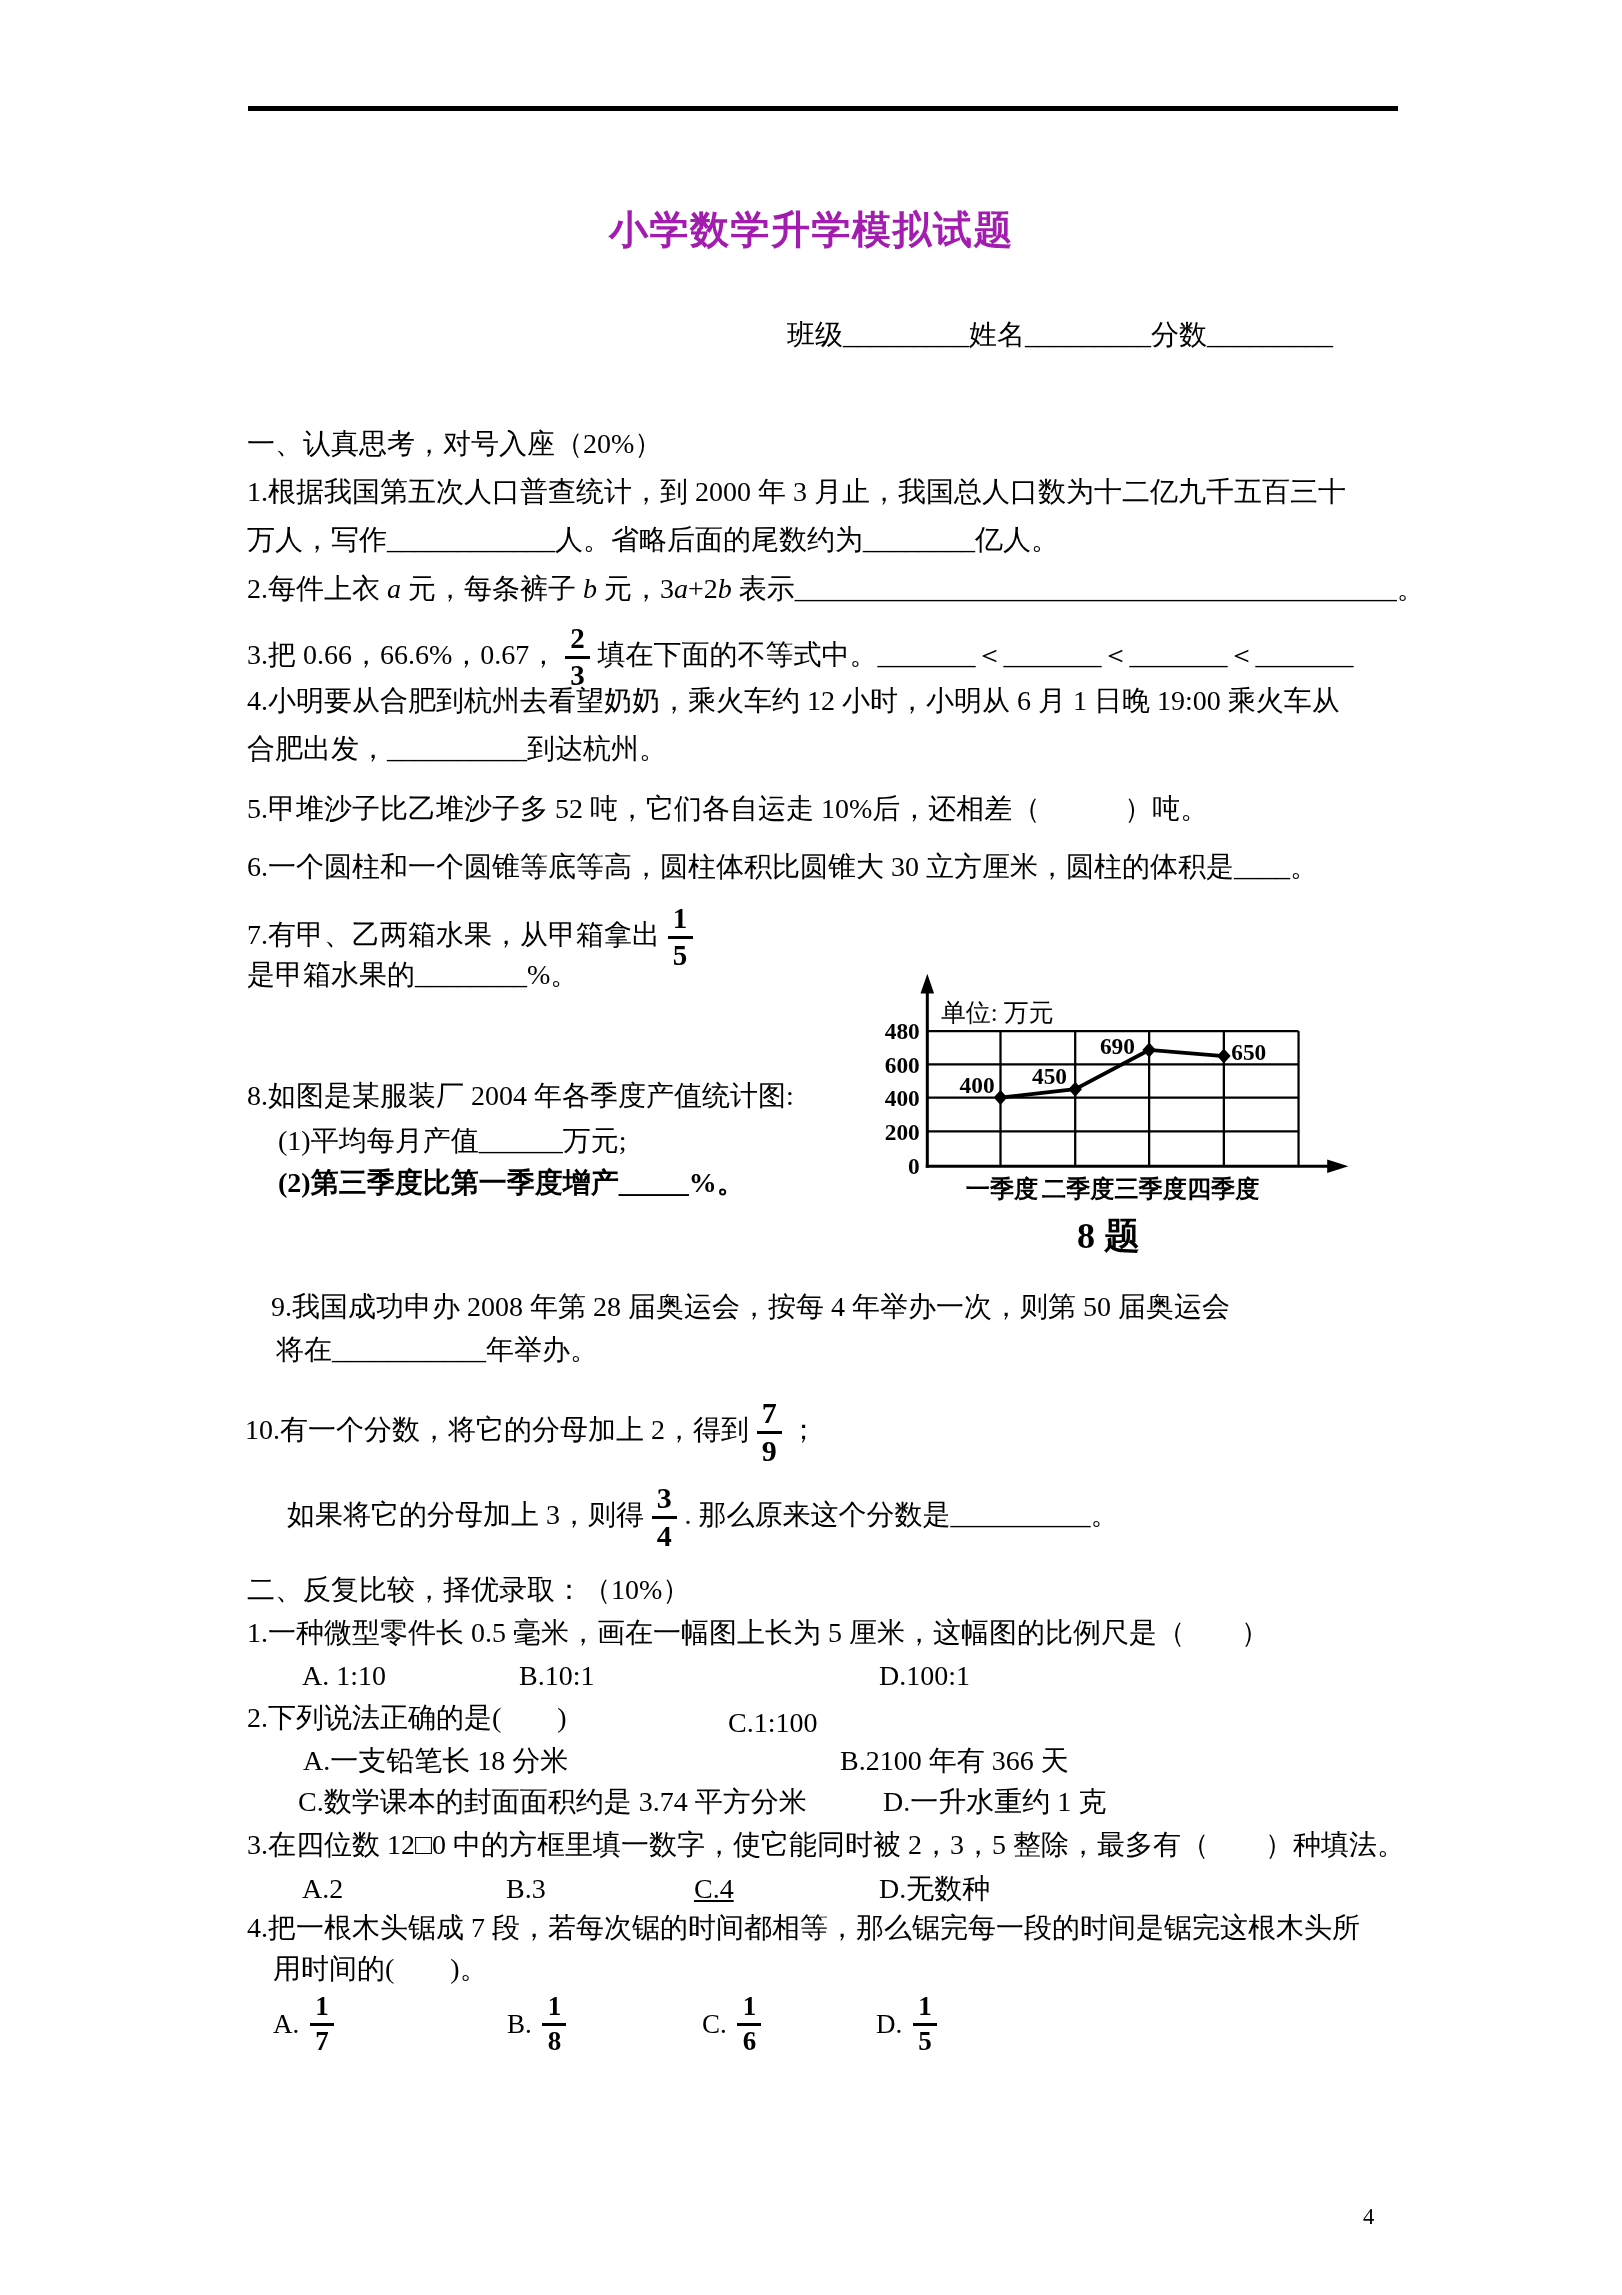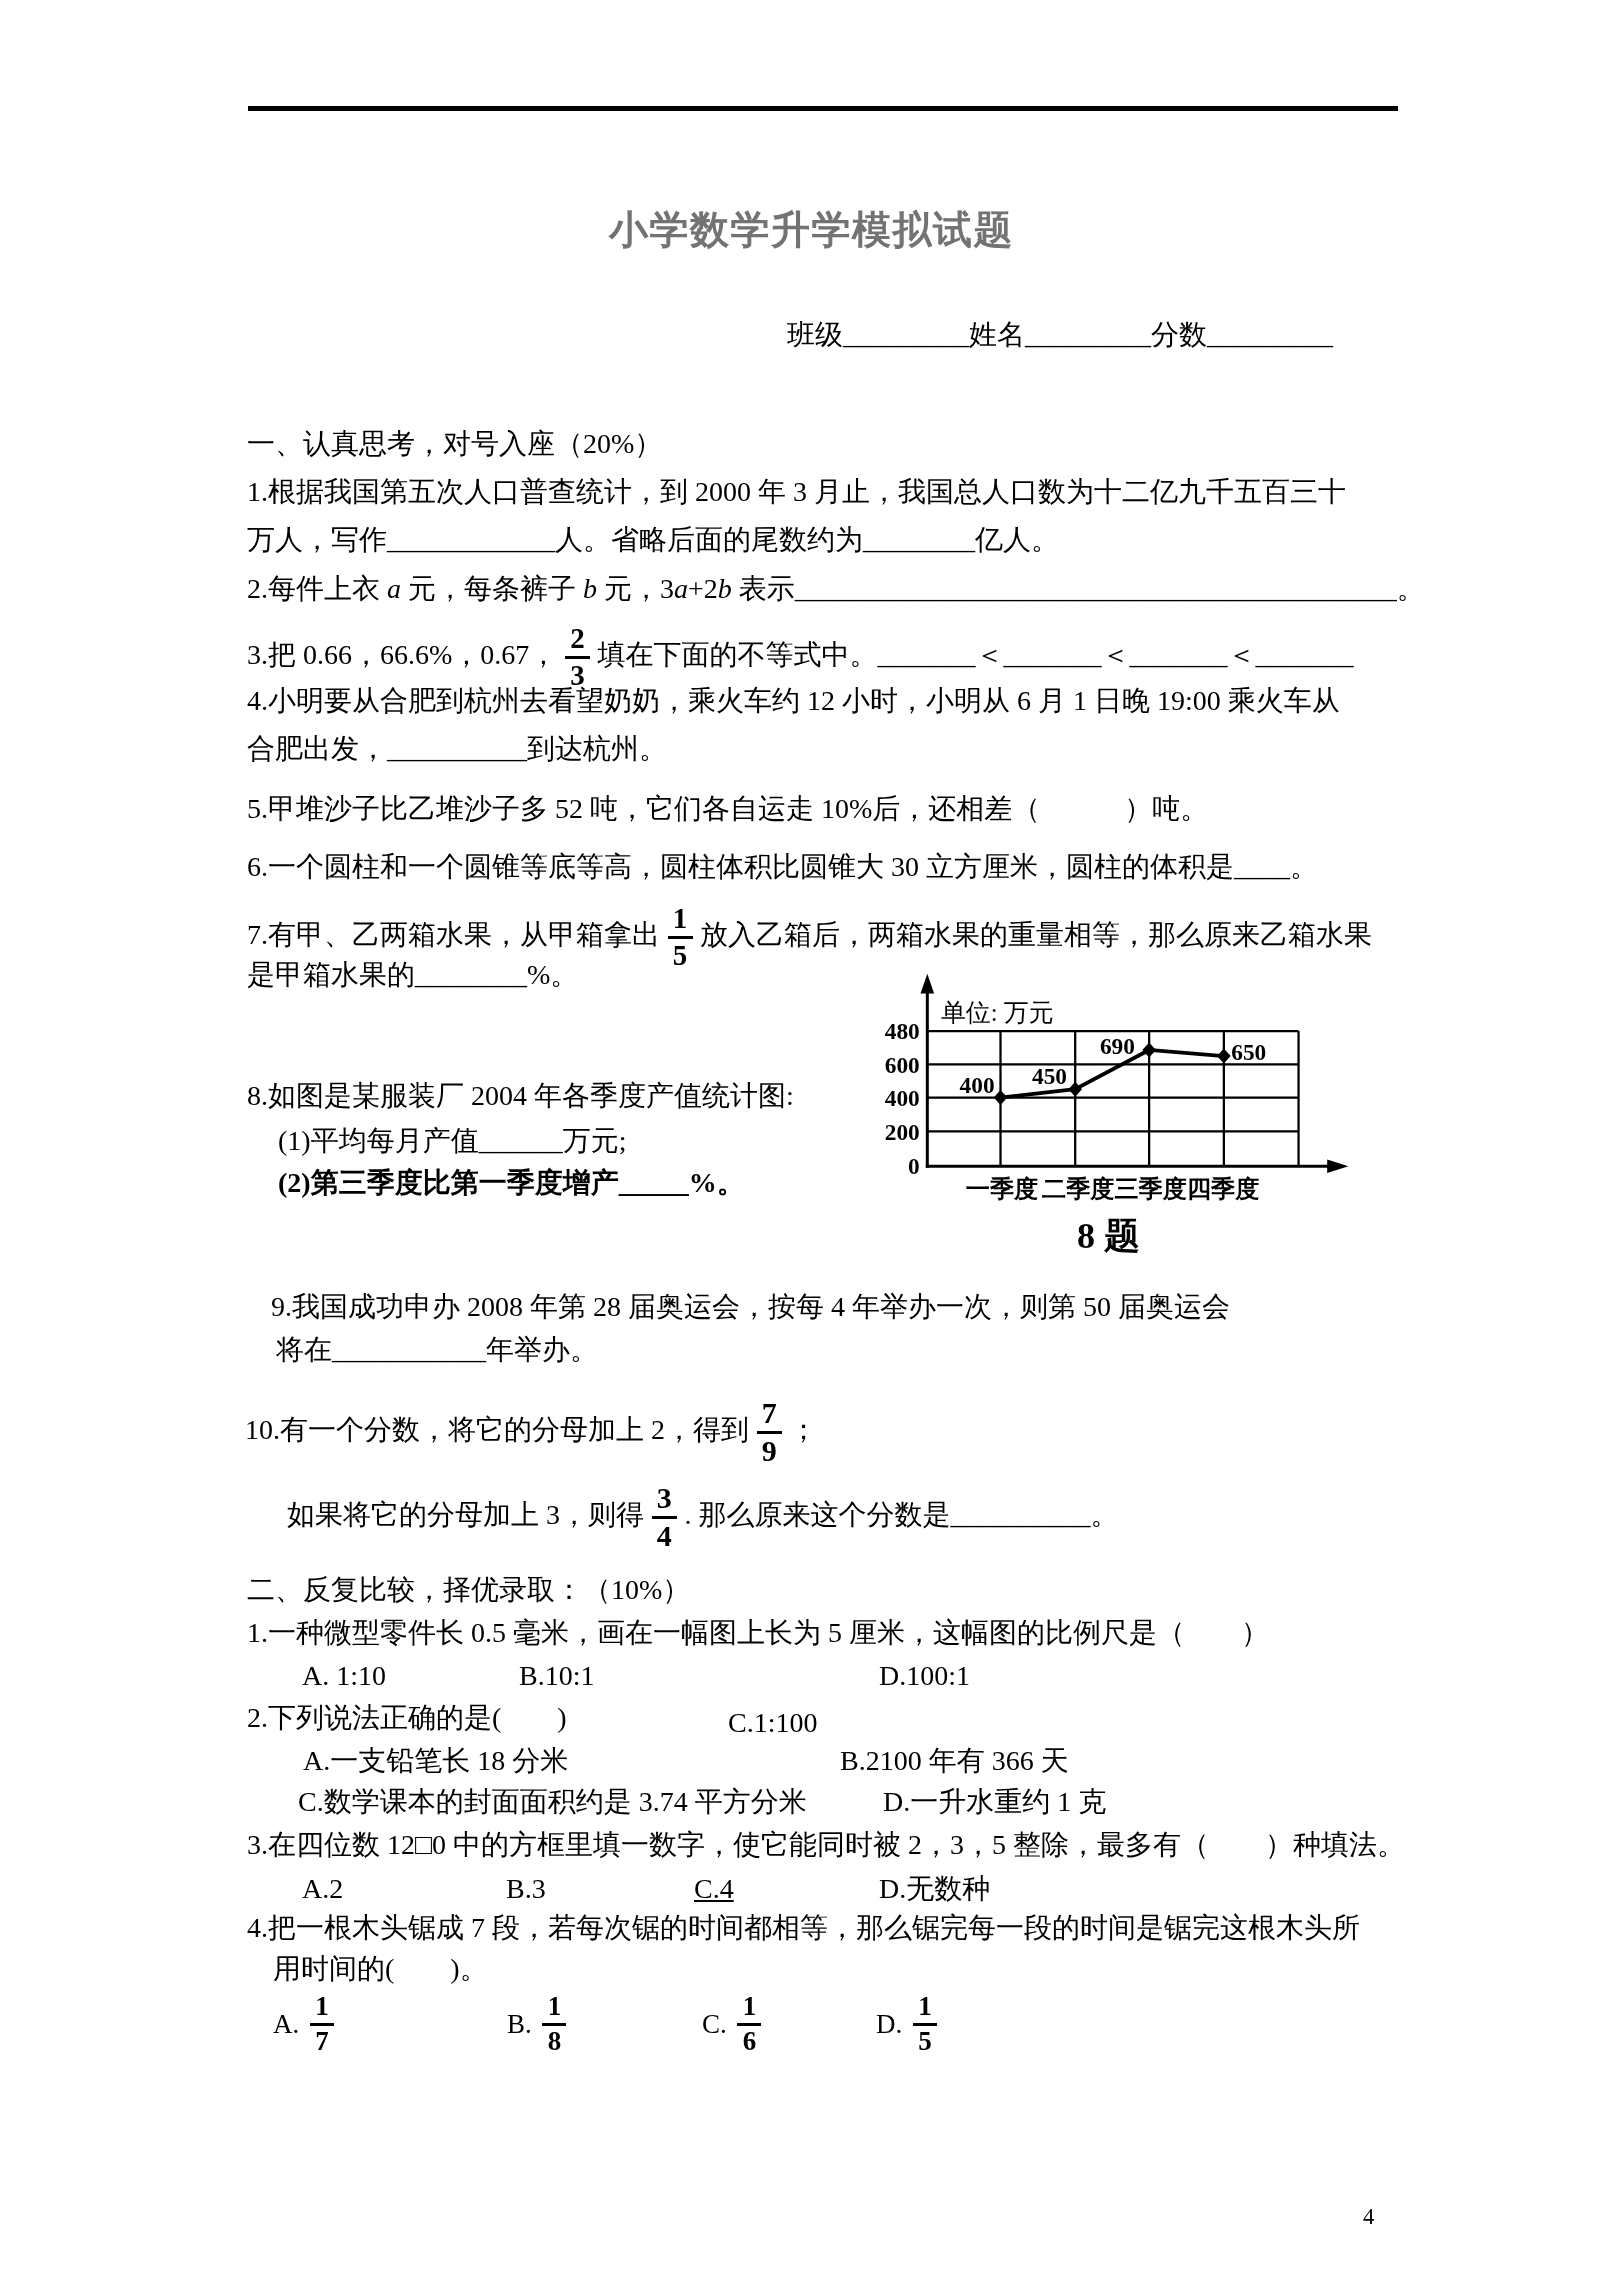--- a/index.html
+++ b/index.html
@@ -3,21 +3,21 @@
 <meta charset="utf-8">
 <style>
   html,body{margin:0;padding:0;background:#888;}
   #page{
     position:relative;width:1623px;height:2295px;margin:0 auto;
     background:#ffffff;color:#000;
     font-family:"Liberation Serif","DejaVu Serif",serif;
   }
   .line{position:absolute;white-space:nowrap;font-size:28px;line-height:36px;}
   .rule{position:absolute;background:#000;}
-  .doc-title{font-size:39px;font-weight:bold;color:#737373;letter-spacing:1.5px;}
+  .doc-title{font-size:39px;font-weight:bold;color:#a21caf;letter-spacing:1.5px;}
   .center{text-align:center;}
   .ital{font-style:italic;}
   .frac{display:inline-block;vertical-align:middle;text-align:center;
         font-weight:bold;line-height:1.02;margin:0 7.5px;}
   .frac .num{display:block;border-bottom:3px solid #000;padding:0 5.3px 2.3px;}
   .frac .den{display:block;padding-top:2.3px;}
   .frac-md{font-size:29px;}
   .frac-lg{font-size:30px;}
   .frac-opt{font-size:27px;margin:0 0 0 10.6px;}
   .optline span.opt{position:absolute;white-space:nowrap;text-align:right;}
@@ -51,21 +51,21 @@
   </div>
 
   <div class="line" style="left:247px;top:683px;">4.小明要从合肥到杭州去看望奶奶，乘火车约 12 小时，小明从 6 月 1 日晚 19:00 乘火车从</div>
   <div class="line" style="left:247px;top:731px;">合肥出发，__________到达杭州。</div>
 
   <div class="line" style="left:247px;top:791px;">5.甲堆沙子比乙堆沙子多 52 吨，它们各自运走 10%后，还相差（　　　）吨。</div>
 
   <div class="line" style="left:247px;top:849px;">6.一个圆柱和一个圆锥等底等高，圆柱体积比圆锥大 30 立方厘米，圆柱的体积是____。</div>
 
   <div class="line" style="left:247px;top:904px;">
-    <span>7.有甲、乙两箱水果，从甲箱拿出</span><span class="frac frac-md"><span class="num">1</span><span class="den">5</span></span><span>放入乙箱后，两箱水果的重量相等，那么原来乙箱水果</span>
+    <span>7.有甲、乙两箱水果，从甲箱拿出</span><span class="frac frac-md"><span class="num">1</span><span class="den">5</span></span>
   </div>
   <div class="line" style="left:247px;top:957px;">是甲箱水果的________%。</div>
 
   <div class="line" style="left:247px;top:1078px;">8.如图是某服装厂 2004 年各季度产值统计图:</div>
   <div class="line" style="left:278px;top:1123px;">(1)平均每月产值______万元;</div>
   <div class="line" style="left:278px;top:1165px;font-weight:bold;">(2)第三季度比第一季度增产_____%。</div>
 
   <svg style="position:absolute;left:876px;top:966px;" width="498" height="257" viewBox="0 0 660 340">
 
     <g>

